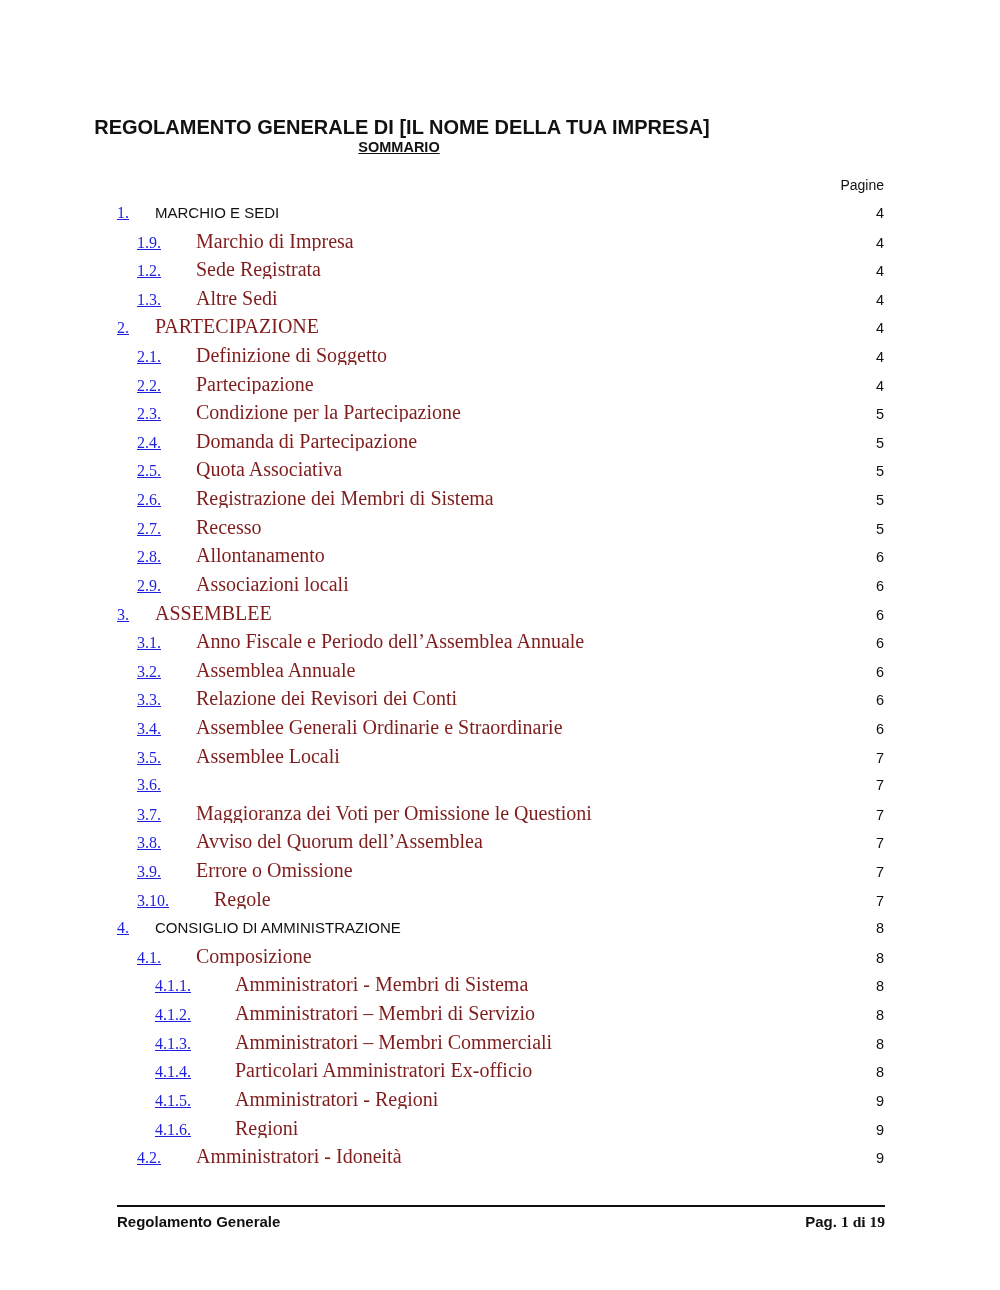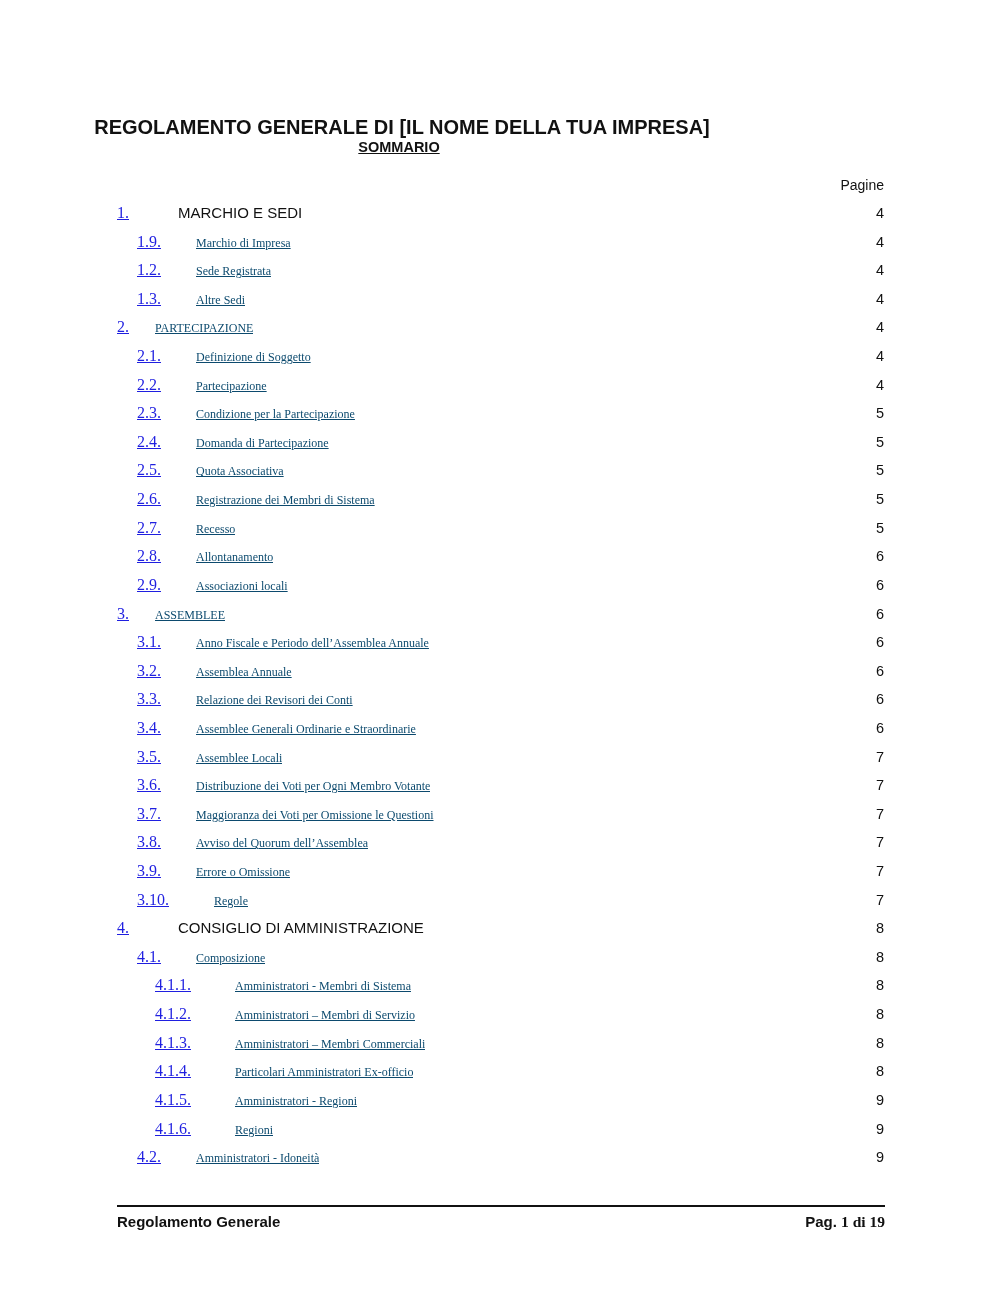--- a/index.html
+++ b/index.html
@@ -29,26 +29,26 @@
     display:inline-block;flex:0 0 auto;
     font-family:"Liberation Serif",serif;font-size:16px;line-height:19px;
     color:#1f1fe0;text-decoration:underline;cursor:pointer;
   }
   .lvl1 .num{margin-left:0;width:38px;}
   .lvl2 .num{margin-left:20px;width:59px;}
   .lvl2.wide .num{width:77px;}
   .lvl3 .num{margin-left:38px;width:80px;}
   .label{flex:0 1 auto;overflow:hidden;}
   .label.link{
-    font-family:"Liberation Serif",serif;font-size:12px;line-height:19px;
-    color:#0c4a6e;text-decoration:underline;cursor:pointer;
+    font-family:"Liberation Serif",serif;font-size:20px;line-height:19px;
+    color:#7f1d1d;cursor:pointer;
   }
   .label.plain{
     font-family:"Liberation Sans",sans-serif;font-size:15px;line-height:18px;
-    color:#111111;text-decoration:none;margin-left:23px;
+    color:#111111;text-decoration:none;
   }
   .page{
     margin-left:auto;flex:0 0 auto;
     font-family:"Liberation Sans",sans-serif;font-size:14.5px;line-height:17px;
     color:#111111;
   }
   .footer-rule{
     position:absolute;left:117px;top:1205px;width:768px;height:2px;background:#111111;
   }
   .footer{
@@ -164,21 +164,20 @@
       <a class="label link">Assemblee Generali Ordinarie e Straordinarie</a>
       <span class="page">6</span>
     </div>
     <div class="row lvl2">
       <a class="num">3.5.</a>
       <a class="label link">Assemblee Locali</a>
       <span class="page">7</span>
     </div>
     <div class="row lvl2">
       <a class="num">3.6.</a>
-      <a class="label link">Distribuzione dei Voti per Ogni Membro Votante</a>
       <span class="page">7</span>
     </div>
     <div class="row lvl2">
       <a class="num">3.7.</a>
       <a class="label link">Maggioranza dei Voti per Omissione le Questioni</a>
       <span class="page">7</span>
     </div>
     <div class="row lvl2">
       <a class="num">3.8.</a>
       <a class="label link">Avviso del Quorum dell’Assemblea</a>

